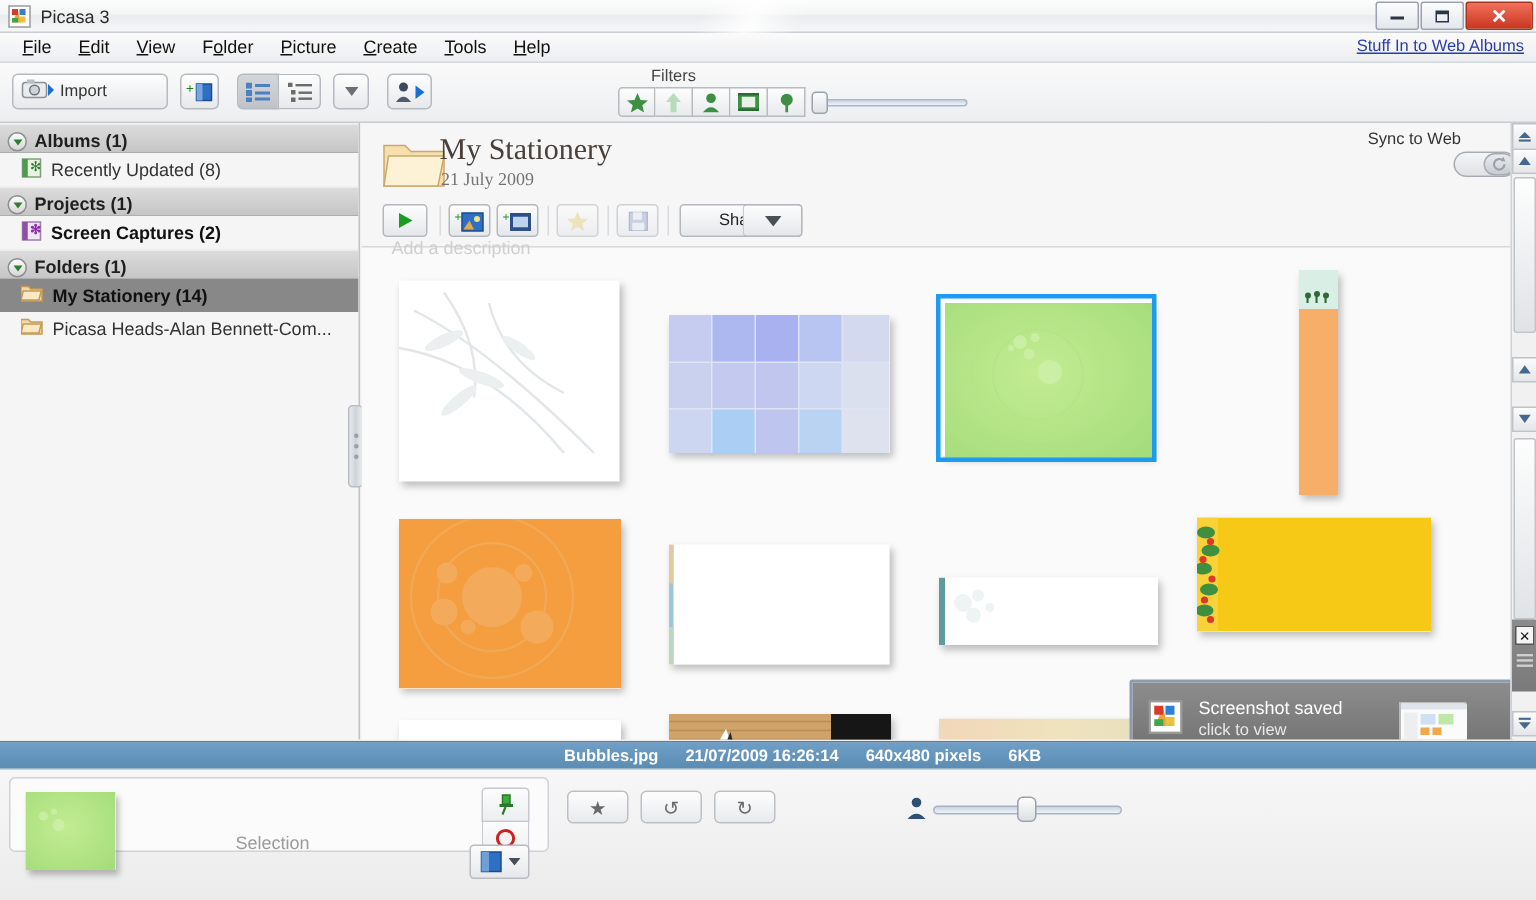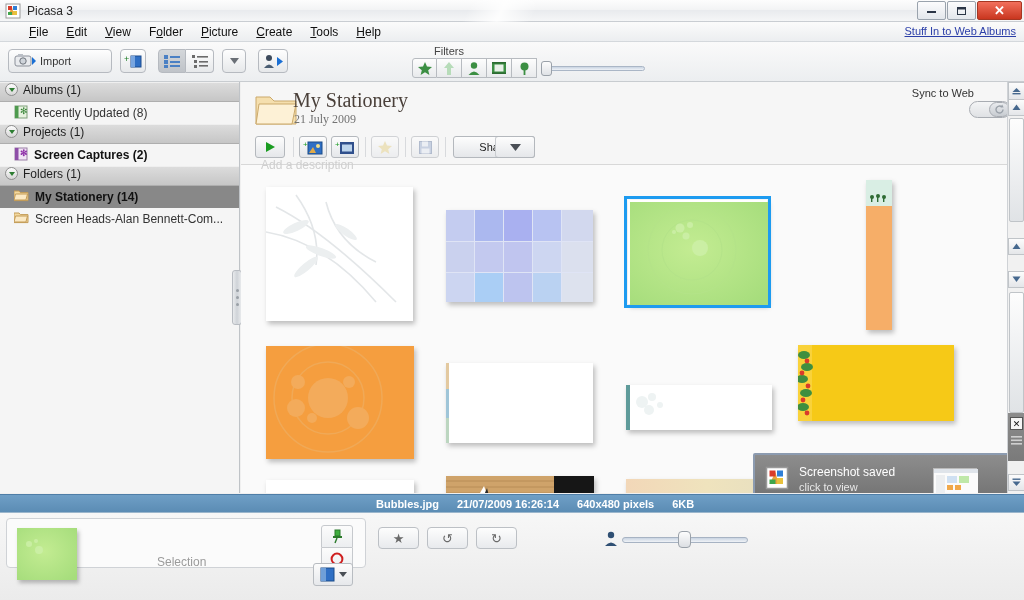--- a/index.html
+++ b/index.html
@@ -42,21 +42,21 @@
     width: 45px;
     background: linear-gradient(to bottom,#f2705c,#c9361f);
     border-color: #a63622; color:#fff; font-weight:bold; font-size:13px;
   }
 
   
   .menubar {
     position: absolute; top: 22px; left: 0; width: 1024px; height: 20px;
     background: linear-gradient(to bottom,#fbfbfb,#eceef0);
     border-bottom: 1px solid #d4d8dc;
-    display: flex; align-items: center; padding-left: 20px;
+    display: flex; padding-left: 6px;
   }
   .menu-item { padding: 2px 9px; color: #111; font-size: 12px; }
   .menu-item u { text-decoration: underline; }
   .signin {
     position: absolute; right: 8px; top: 3px; font-size: 11px;
     color: #2b3ea8; text-decoration: underline;
   }
 
   
   .toolbar {
@@ -112,24 +112,24 @@
   }
   .spinner { position:absolute; left:985px; top:49px; width:30px; height:30px; }
 
   
   .sidebar {
     position:absolute; left:0; top:82px; width:240px; height:411px;
     background:#f5f5f5; border-right:1px solid #bfc3c7;
     overflow:hidden;
   }
   .sec-header {
-    height:20px; display:flex; align-items:flex-start; gap:5px; padding-left:5px;
+    height:20px; display:flex; align-items:flex-end; gap:5px; padding-left:5px;
     background: linear-gradient(to bottom,#dcdcdc,#c6c6c6);
     border-top:1px solid #efefef; border-bottom:1px solid #aeaeae;
-    font-weight:normal; font-size:12px; color:#1f1f1f;
+    font-weight:bold; font-size:12px; color:#1f1f1f;
   }
   .disc {
     width:13px;height:13px;border-radius:50%;
     background: linear-gradient(to bottom,#fdfdfd,#d6d6d6);
     border:1px solid #8e8e8e; display:flex;align-items:center;justify-content:center;
   }
   .disc i { width:0;height:0;border-left:3.5px solid transparent;border-right:3.5px solid transparent;border-top:4px solid #2d7d32; }
   .tree-item {
     height:22px; display:flex; align-items:center; gap:6px; padding-left:14px;
     font-size:12px; color:#333;
@@ -489,21 +489,21 @@
       <span>My Stationery (14)</span>
     </div>
 
     <div class="tree-item">
       <span>
         <svg width="15" height="13" viewBox="0 0 15 13">
             <path d="M0 2 h5 l1.4 1.6 H14 v8 H0 z" fill="#f3d9a0" stroke="#c39b57"></path>
             <path d="M1.5 5 h12 l-1.6 6 H0 z" fill="#fbe9c4" stroke="#c39b57"></path>
           </svg>
       </span>
-      <span>Screen Heads-Alan Bennett-Com...</span>
+      <span>Picasa Heads-Alan Bennett-Com...</span>
     </div>
   </div>
 
   <div class="splitter">
     <span></span>
     <span></span>
     <span></span>
   </div>
 
   <div class="content">

